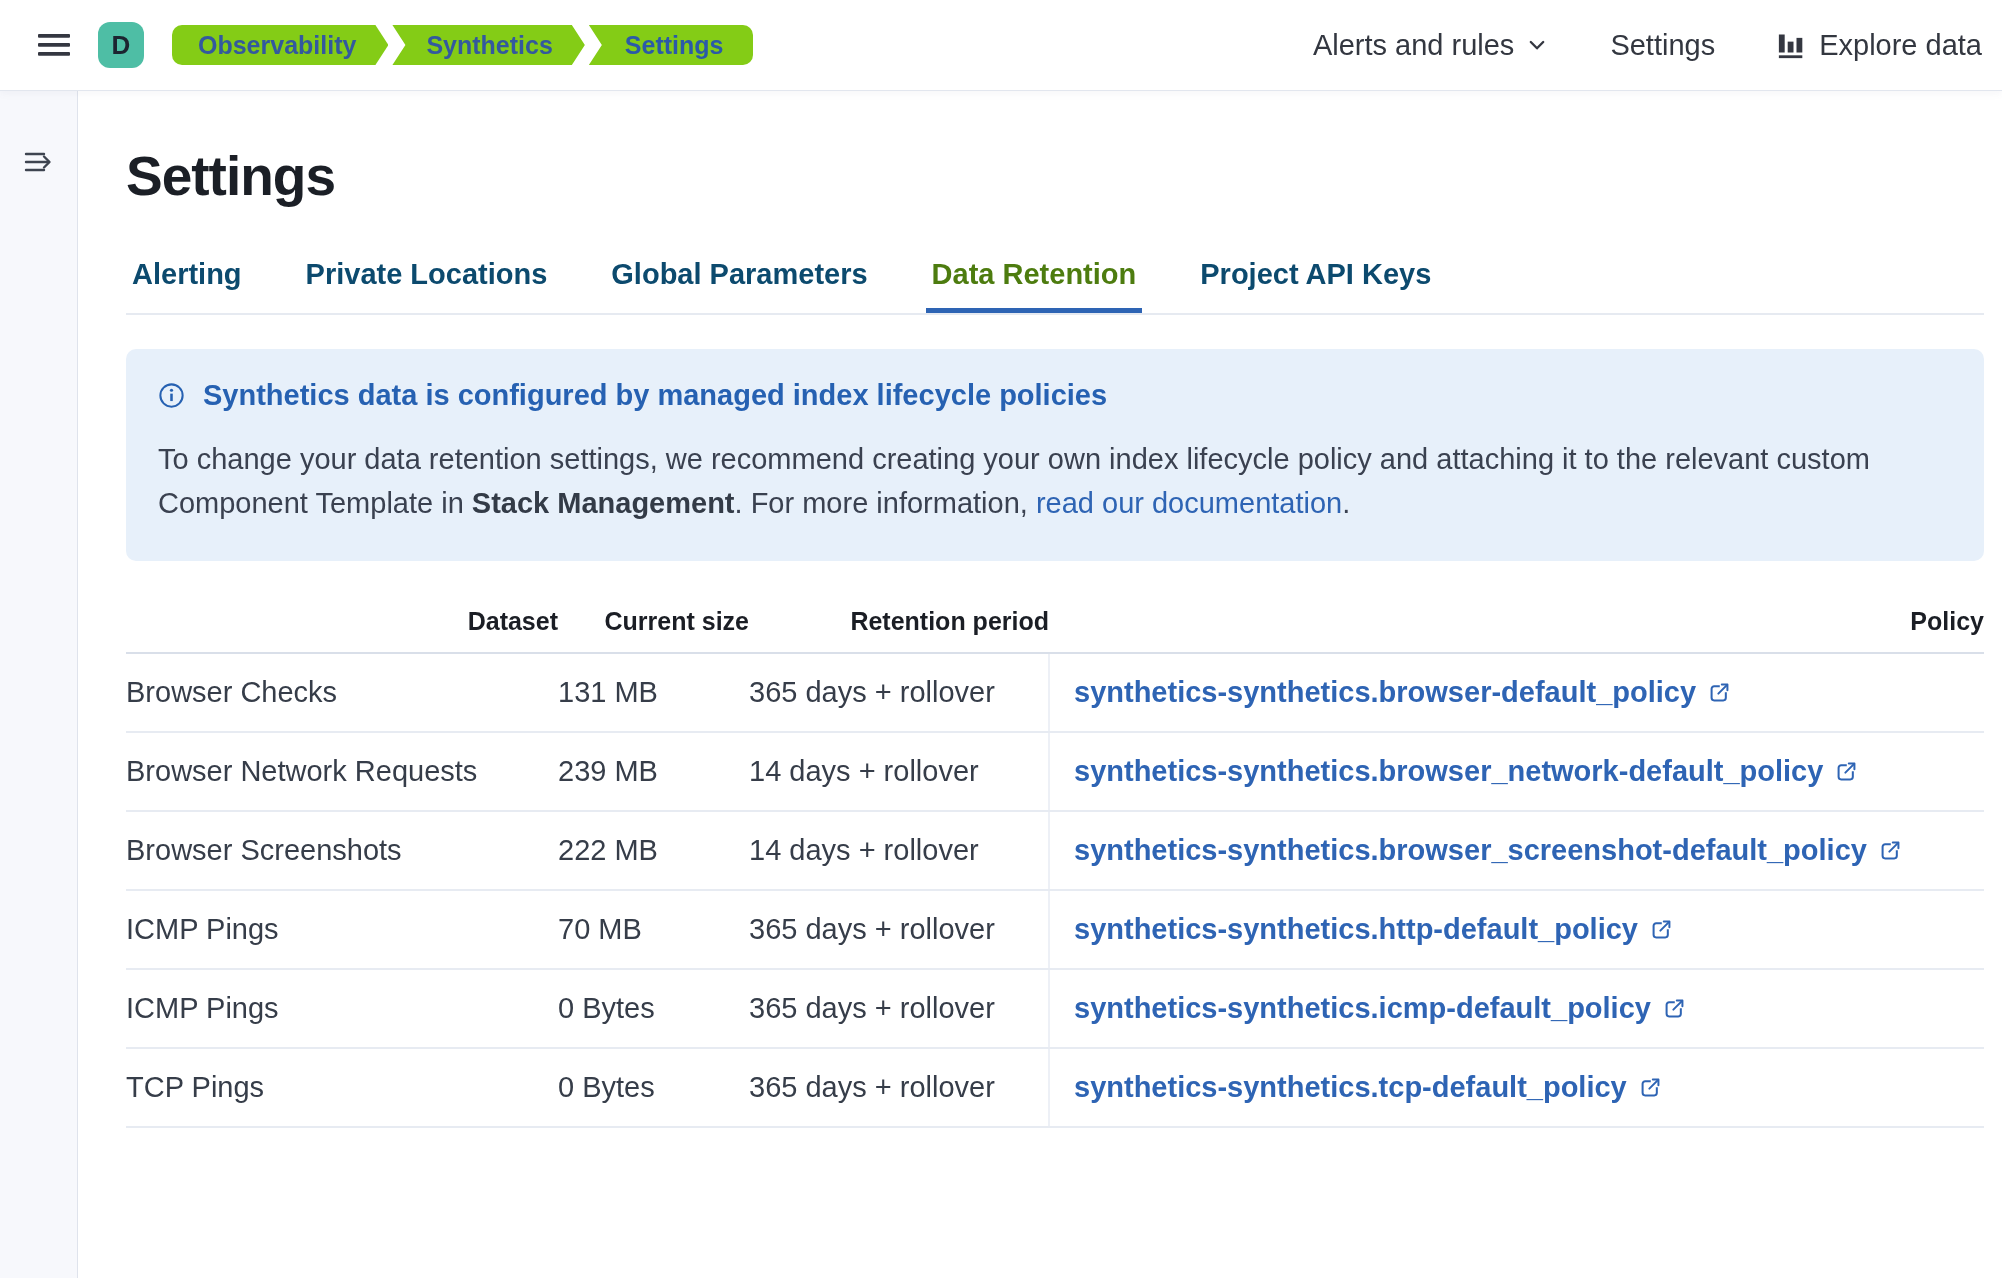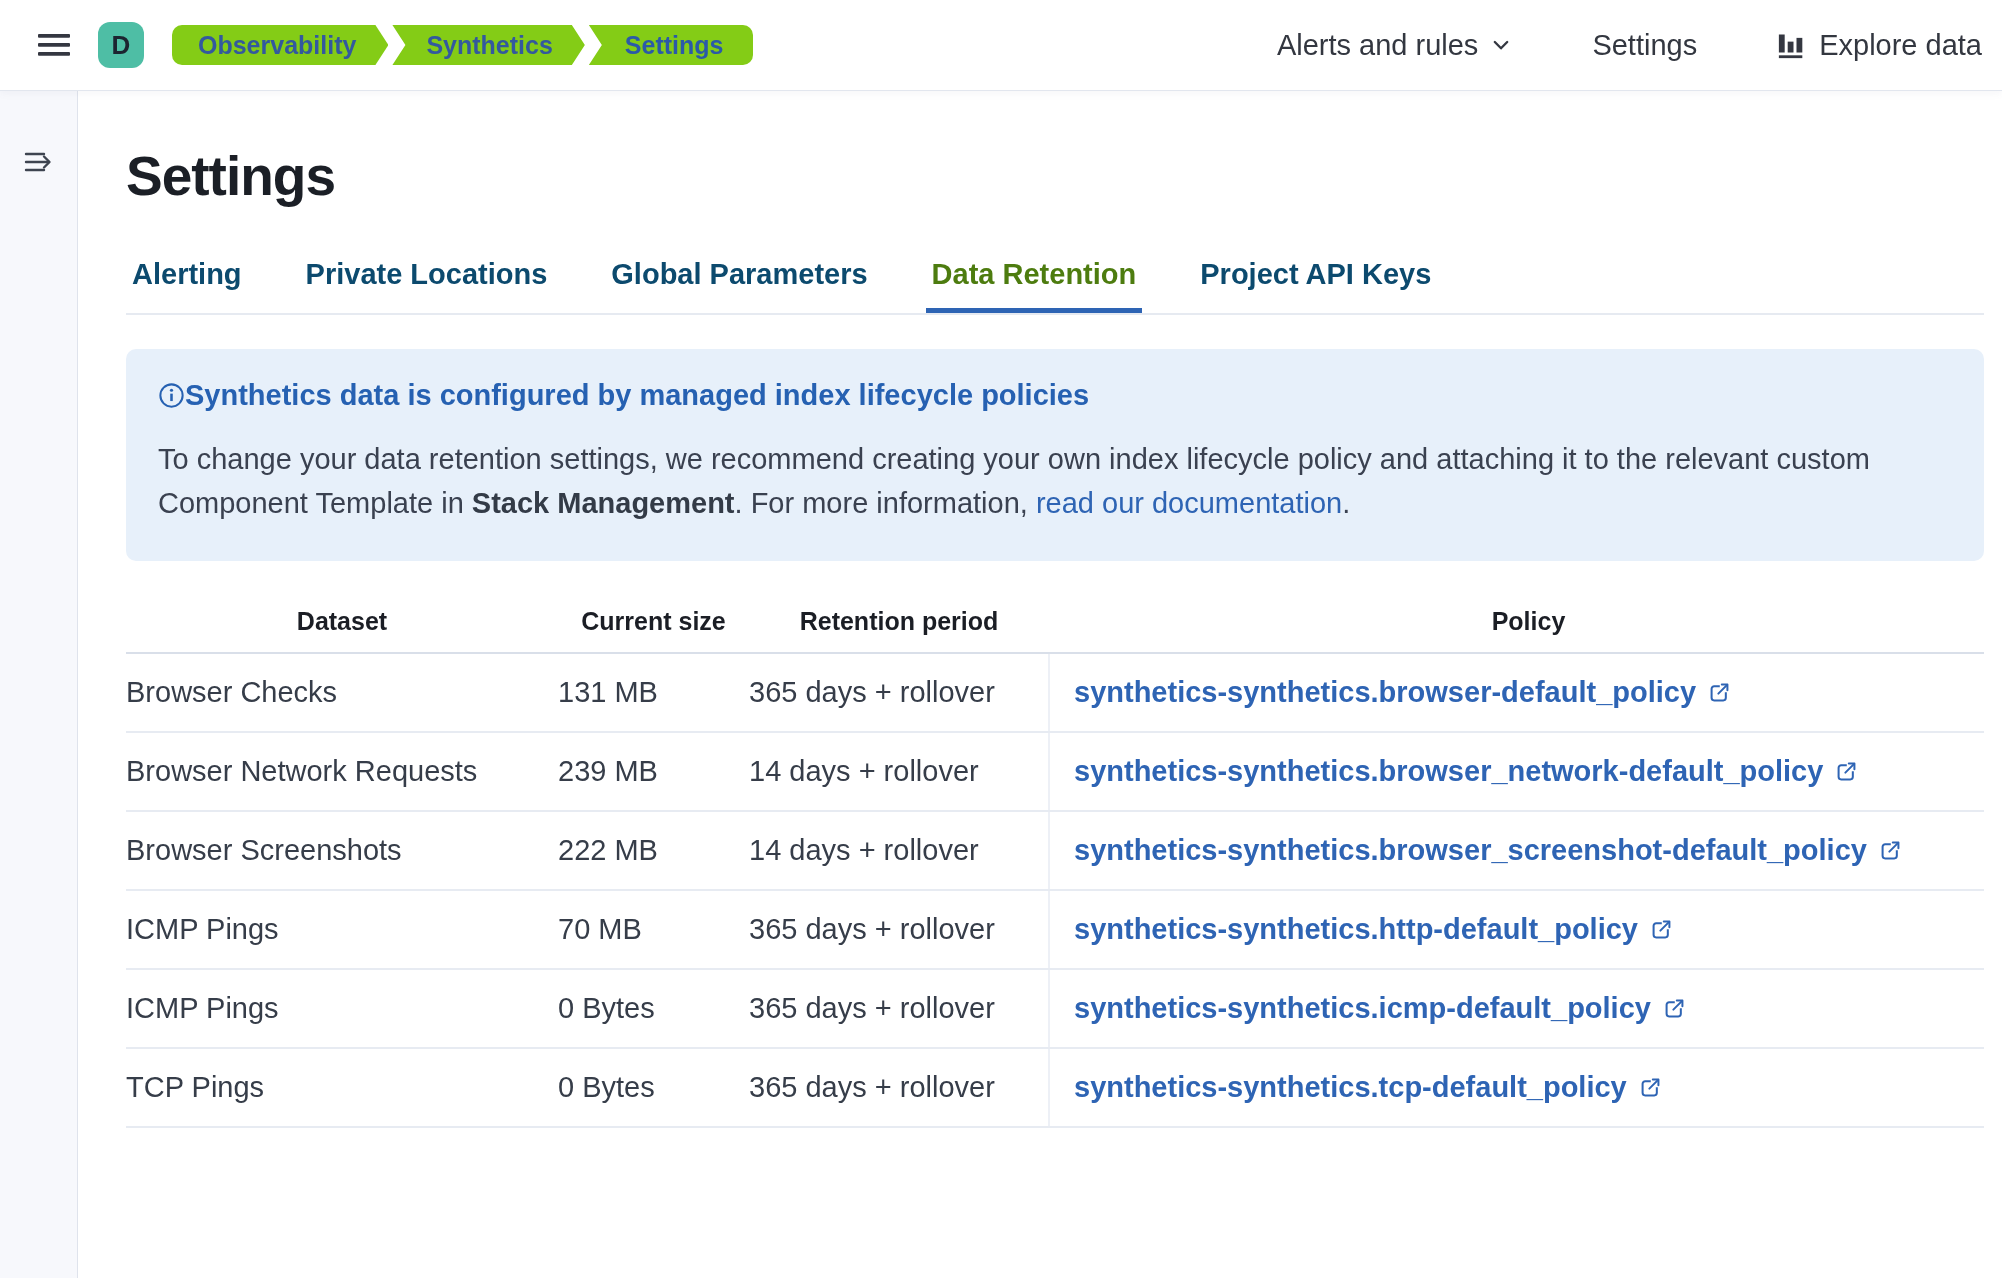--- a/index.html
+++ b/index.html
@@ -25,50 +25,50 @@
     height:40px; display:flex; align-items:center; cursor:pointer; white-space:nowrap;
   }
   .crumb + .crumb { margin-left:4px; }
   .crumb.first { border-radius:10px 0 0 10px; padding:0 32px 0 26px;
     clip-path:polygon(0 0, calc(100% - 13px) 0, 100% 50%, calc(100% - 13px) 100%, 0 100%); }
   .crumb.mid { padding:0 32px 0 34px;
     clip-path:polygon(0 0, calc(100% - 13px) 0, 100% 50%, calc(100% - 13px) 100%, 0 100%, 13px 50%); }
   .crumb.last { border-radius:0 10px 10px 0; padding:0 30px 0 36px; color:#2B5AA8;
     clip-path:polygon(0 0, 100% 0, 100% 100%, 0 100%, 13px 50%); }
 
-  .header-right { margin-left:auto; display:flex; align-items:flex-start; gap:80px; }
+  .header-right { margin-left:auto; display:flex; align-items:flex-start; gap:62px; }
   .nav-item { display:flex; align-items:center; gap:12px; font-size:29px; font-weight:500; color:#333740; cursor:pointer; white-space:nowrap; }
 
   
   .app { display:flex; flex:1; min-height:0; }
   .sidebar {
     width:78px; flex:0 0 78px; background:#F7F8FC; border-right:1px solid #DFE3EC;
     padding-top:50px; display:flex; justify-content:center; align-items:flex-start;
   }
   .expand-btn { width:44px; height:44px; display:flex; align-items:center; justify-content:center; cursor:pointer; border-radius:8px; }
 
   .main { flex:1; min-width:0; padding:54px 18px 0 48px; background:#fff; }
   .page-title { font-size:55px; font-weight:700; color:#1B1F26; letter-spacing:-1px; }
 
   
   .tabs { display:flex; gap:52px; margin-top:50px; border-bottom:2px solid #E6EAF1; }
   .tab { font-size:29px; font-weight:700; color:#0c4a6e; padding:0 6px 22px; cursor:pointer; white-space:nowrap; }
   .tab.active { color:#4d7c0f; box-shadow:inset 0 -5px 0 #2E64B4; }
 
   
   .callout { margin-top:34px; background:#E7F0FA; border-radius:10px; padding:30px 34px 36px 32px; }
-  .callout-title-row { display:flex; align-items:center; }
+  .callout-title-row { display:flex; align-items:center; gap:18px; }
   .callout-title { color:#2661B2; font-size:29px; font-weight:700; }
   .callout-body { margin-top:26px; font-size:29px; line-height:1.5; color:#3A4150; }
   .callout-body .bold { font-weight:700; color:#333B47; }
   .callout-link { color:#2E64B4; font-weight:500; text-decoration:none; cursor:pointer; }
 
   
   table.retention { width:100%; border-collapse:collapse; margin-top:46px; }
-  th { text-align:center; font-size:25px; font-weight:700; color:#1B1E25; padding:0 0 16px 0; border-bottom:2px solid #D9DFE9; }
+  th { text-align:right; font-size:25px; font-weight:700; color:#1B1E25; padding:0 0 16px 0; border-bottom:2px solid #D9DFE9; }
   td { font-size:29px; color:#363D49; height:79px; padding:0; border-bottom:2px solid #E7EBF2; }
   th.policy-col, td.policy-col { padding-left:24px; }
   td.policy-col { border-left:2px solid #EDF0F6; }
   .policy-link { color:#2E64B4; font-weight:600; text-decoration:none; display:inline-flex; align-items:center; gap:12px; cursor:pointer; }
   .ext-icon { display:inline-flex; }
   svg { display:block; }
 </style>
 </head>
 <body>
 

